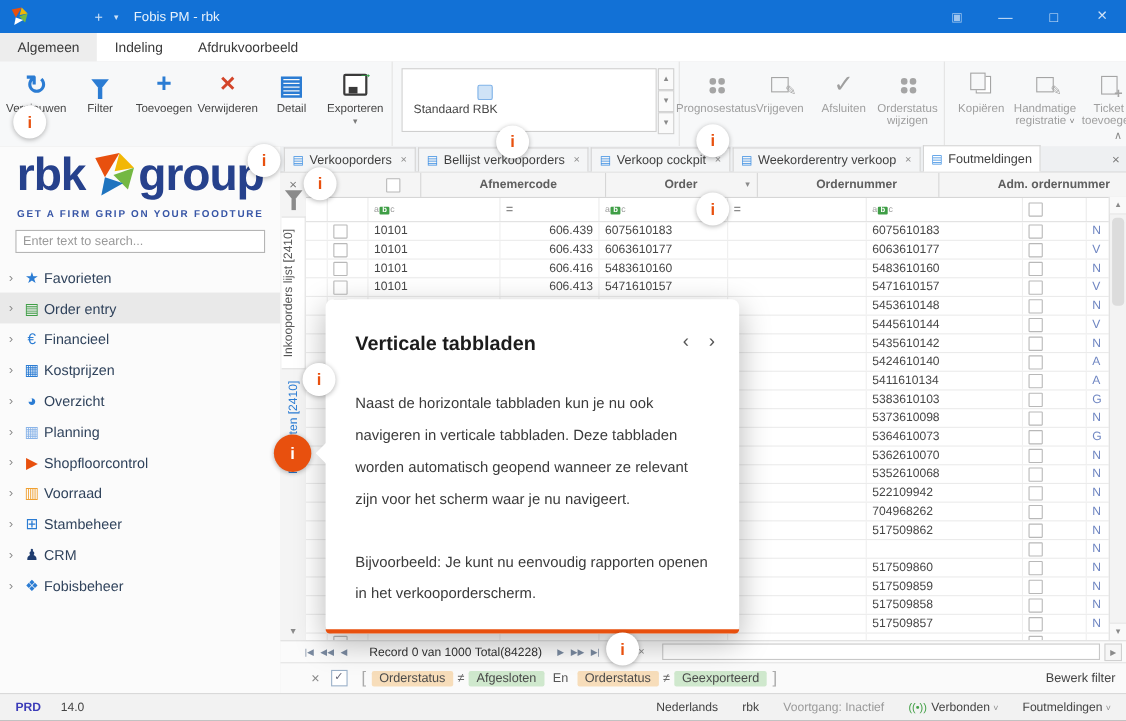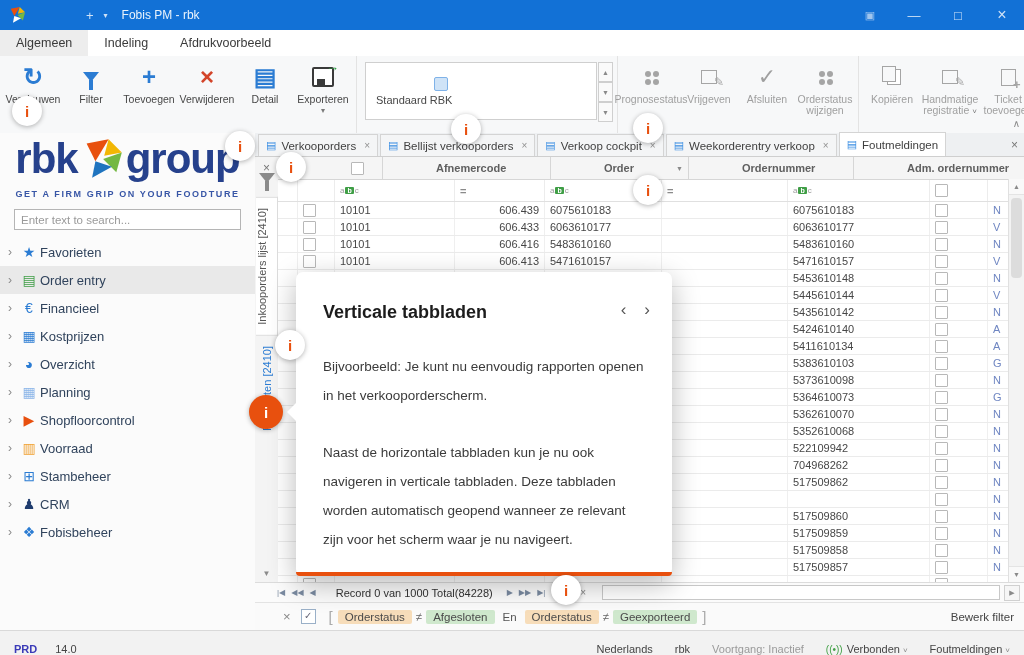--- a/index.html
+++ b/index.html
@@ -132,21 +132,21 @@
             text-align:center;margin-right:10px;}
   .bracket{color:#aaa;font-size:15px;margin:0 3px;}
   .chip{padding:1px 7px;border-radius:2px;margin:0 2px;color:#4a4a4a;}
   .chip.field{background:#f7ddba;}
   .chip.value{background:#cfe8cd;}
   .chip-op{color:#666;margin:0 2px;}
   .chip-join{color:#555;margin:0 6px;}
   .bewerk{margin-left:auto;color:#444;}
   
   .status-bar{position:absolute;left:0;top:630px;width:1024px;height:25px;background:#f2f2f2;border-top:1px solid #d9d9d9;
-              display:flex;align-items:flex-end;font-size:11px;color:#444;box-sizing:border-box;padding:0 14px;}
+              display:flex;align-items:center;font-size:11px;color:#444;box-sizing:border-box;padding:0 14px;}
   .sb-prd{color:#3b3bb8;font-weight:bold;margin-right:18px;}
   .sb-right{margin-left:auto;display:flex;align-items:center;gap:22px;}
   .sb-muted{color:#9a9a9a;}
   .sb-signal{color:#43a047;font-size:10px;margin-right:4px;}
   .sb-dd{color:#888;font-size:8px;margin-left:3px;}
   
   .popup{position:absolute;left:296px;top:272px;width:376px;height:304px;background:#fff;border-radius:7px;
          box-shadow:0 8px 28px rgba(0,0,0,.28);z-index:40;}
   .popup::before{content:"";position:absolute;left:-9px;top:130px;width:0;height:0;
                  border-top:10px solid transparent;border-bottom:10px solid transparent;border-right:10px solid #fff;}
@@ -839,22 +839,22 @@
       </div>
   </div>
 
   <div class="popup">
     <div class="popup-title">Verticale tabbladen</div>
     <div class="popup-nav">
       <span>‹</span>
       <span>›</span>
     </div>
     <div class="popup-body">
+      <p>Naast de horizontale tabbladen kun je nu ook navigeren in verticale tabbladen. Deze tabbladen worden automatisch geopend wanneer ze relevant zijn voor het scherm waar je nu navigeert.</p>
       <p>Bijvoorbeeld: Je kunt nu eenvoudig rapporten openen in het verkooporderscherm.</p>
-      <p>Naast de horizontale tabbladen kun je nu ook navigeren in verticale tabbladen. Deze tabbladen worden automatisch geopend wanneer ze relevant zijn voor het scherm waar je nu navigeert.</p>
     </div>
     <div class="popup-bar"></div>
   </div>
 
   <div id="badges">
       <div class="badge " style="left:12px;top:96px">i</div>
       <div class="badge " style="left:225px;top:131px">i</div>
       <div class="badge " style="left:276px;top:152px">i</div>
       <div class="badge " style="left:451px;top:114px">i</div>
       <div class="badge " style="left:633px;top:113px">i</div>

